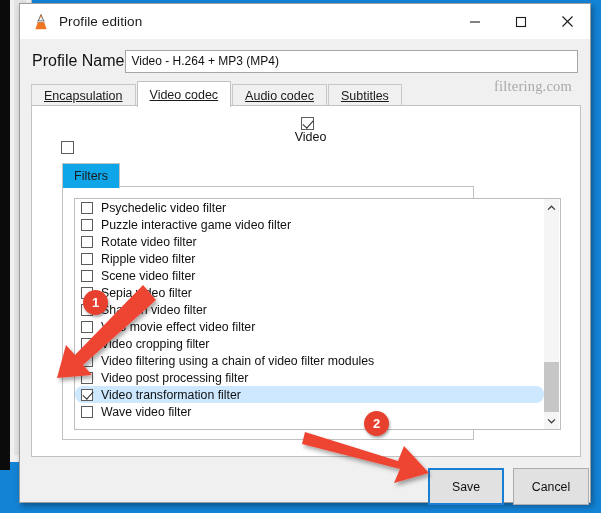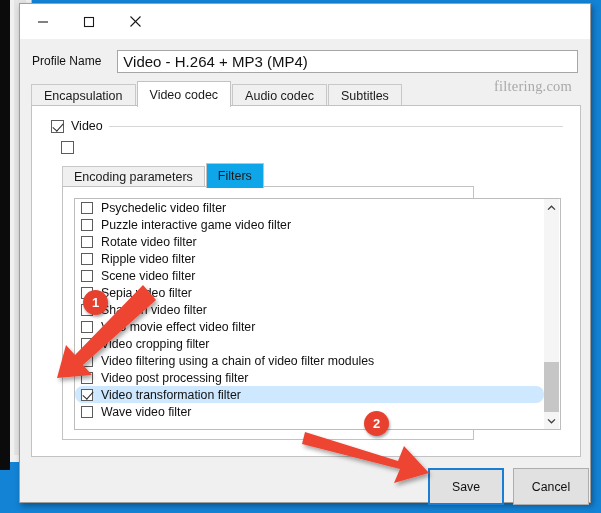--- a/index.html
+++ b/index.html
@@ -59,27 +59,27 @@
     color: #222;
   }
   .winbtn svg { display: block; }
 
   
   #profile-row {
     display: flex; align-items: center;
     padding: 6px 12px 0 12px;
     height: 38px;
   }
-  #profile-label { font-size: 12px; color: #111; margin-right: 16px; white-space: nowrap; }
+  #profile-label { font-size: 16px; color: #111; margin-right: 1px; white-space: nowrap; }
   #profile-input {
     flex: 1 1 auto;
     height: 23px;
     border: 1px solid #a6a6a6;
     background: #fff;
-    font-size: 15px;
+    font-size: 12px;
     color: #111;
     padding: 2px 4px 2px 5px;
     font-family: "Liberation Sans", sans-serif;
     outline: none;
   }
 
   
   #watermark {
     position: absolute; right: 18px; top: 74px;
     font-family: "Liberation Serif", serif;
@@ -96,20 +96,21 @@
   .tab {
     height: 22px;
     padding: 0 12px;
     font-size: 12.5px;
     color: #1a1a1a;
     display: flex; align-items: center;
     background: #f0f0f0;
     border: 1px solid #c8c8c8;
     border-bottom: none;
     margin-right: 1px;
+    text-decoration: underline;
   }
   .tab.active {
     background: #ffffff;
     height: 26px;
     border-color: #c2c2c2;
     position: relative;
     z-index: 3;
     margin-bottom: -1px;
   }
 
@@ -117,21 +118,21 @@
   #tab-panel {
     position: absolute; left: 11px; top: 101px;
     width: 550px; height: 352px;
     background: #ffffff;
     border: 1px solid #c2c2c2;
   }
 
   
   #video-group-row {
     position: absolute; left: 19px; top: 11px; width: 512px; height: 18px;
-    display: flex; align-items: center;
+    display: flex; align-items: center; flex-direction: column;
   }
   .gb-line {
     flex: 1 1 auto; height: 1px; background: #d6d6d6; margin-left: 6px;
   }
 
   .cbx {
     width: 13px; height: 13px;
     border: 1px solid #5c5c5c;
     background: #fff;
     display: inline-block;
@@ -276,20 +277,31 @@
 <body>
 
 <div id="desktop-bg"></div>
 <div id="dark-strip"></div>
 <div id="behind-window"></div>
 <div id="behind-window2"></div>
 
 <div id="dialog">
 
   <div id="titlebar">
+    <div id="title-left">
+      <span id="vlc-icon">
+        <svg width="18" height="18" viewBox="0 0 18 18">
+          <polygon points="9,1.5 6.2,8 11.8,8" fill="#f0f0f0" stroke="#4a4a4a" stroke-width="0.8"></polygon>
+          <polygon points="6.0,8.6 12.0,8.6 14.6,16.2 3.4,16.2" fill="#ef7521"></polygon>
+          <polygon points="9,1.5 7.8,4.3 10.2,4.3" fill="#ef7521"></polygon>
+          <rect x="5.6" y="8.0" width="6.8" height="1.1" fill="#e8e8e8" stroke="#8a8a8a" stroke-width="0.4"></rect>
+        </svg>
+      </span>
+      <span id="title-text">Profile edition</span>
+    </div>
     <div class="winbtn">
       <svg width="12" height="12" viewBox="0 0 12 12">
           <line x1="1" y1="6" x2="11" y2="6" stroke="#1a1a1a" stroke-width="1.1"></line>
         </svg>
     </div>
     <div class="winbtn">
       <svg width="12" height="12" viewBox="0 0 12 12">
           <rect x="1.5" y="1.5" width="9" height="9" fill="none" stroke="#1a1a1a" stroke-width="1.1"></rect>
         </svg>
     </div>
@@ -321,21 +333,20 @@
       <span class="cbx checked"></span>
       <span class="cb-label">Video</span>
       <span class="gb-line"></span>
     </div>
 
     <div id="keep-track-row">
       <span class="cbx"></span>
     </div>
 
     <div id="tabs-inner">
-      <div class="tab2">Encoding parameters</div>
       <div class="tab2 active">Filters</div>
     </div>
 
     <div id="tab-panel-inner">
 
       <div id="filter-list">
         <div class="filter-item">
           <span class="cbx"></span>
           <span class="cb-label">Psychedelic video filter</span>
         </div>

